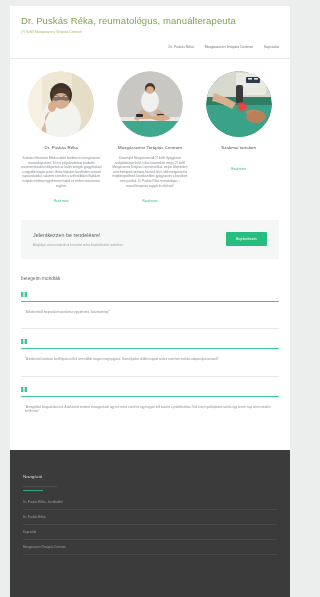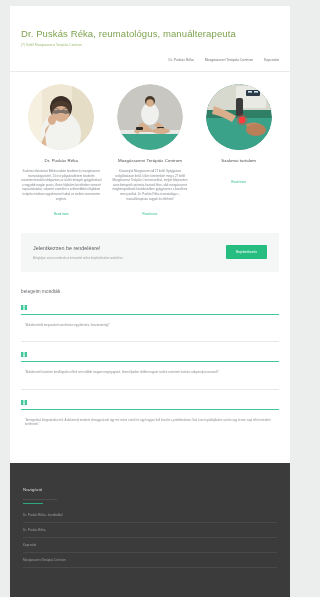--- a/index.html
+++ b/index.html
@@ -11,21 +11,21 @@
   }
   .page { width: 300px; height: 597px; position: relative; }
 
   
   .shell {
     position: absolute; left: 10px; top: 6px;
     width: 280px; background: #ffffff;
   }
 
   
-  .site-header { padding: 22px 11px 0 11px; }
+  .site-header { padding: 9px 11px 0 11px; }
   .site-title {
     font-size: 9.5px; color: #7ea24e; font-weight: 400;
     letter-spacing: .1px; line-height: 12px;
   }
   .site-desc {
     font-size: 3.2px; color: #9ab86f; line-height: 6px;
     margin-top: 2px; letter-spacing: .05px;
   }
   .nav-row {
     display: flex; justify-content: flex-end; gap: 11px;

